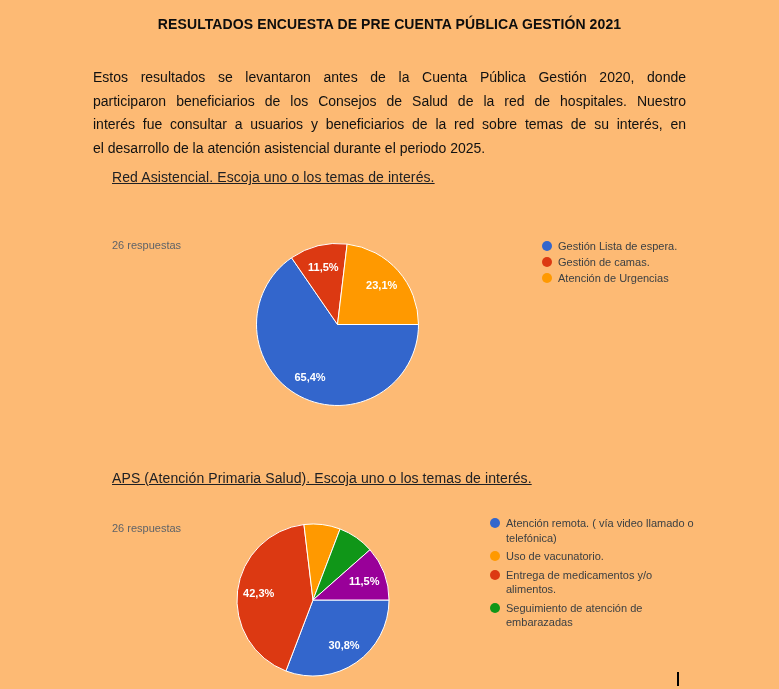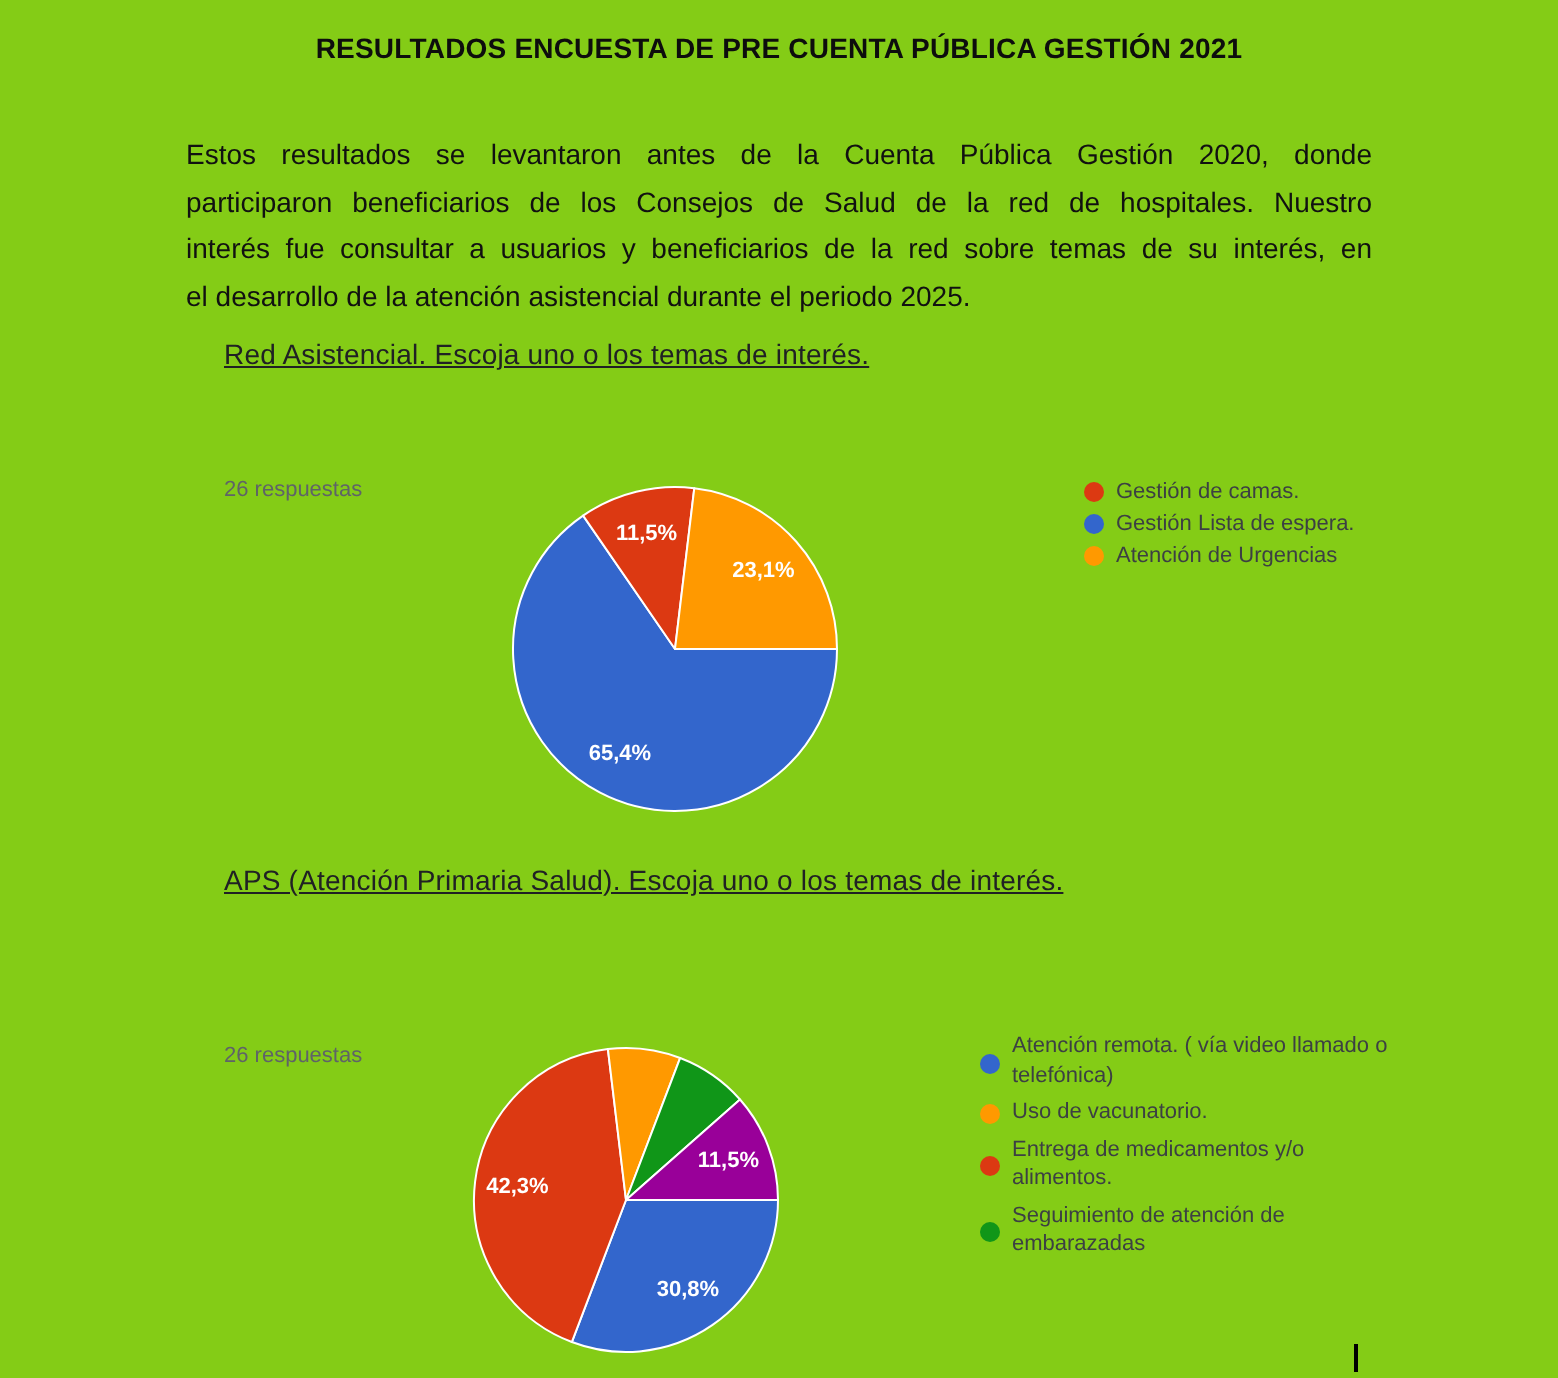--- a/index.html
+++ b/index.html
@@ -1,20 +1,20 @@
 <!DOCTYPE html>
 <html><head>
 <meta charset="utf-8">
 <style>
   html, body { margin: 0; padding: 0; background: #ffffff; }
   .page {
     position: relative;
     width: 779px;
     height: 689px;
-    background: #84cc16;
+    background: #fdba74;
     font-family: "Liberation Sans", sans-serif;
     overflow: hidden;
   }
   .doc-title {
     position: absolute;
     top: 16px; left: 0; width: 779px;
     text-align: center;
     font-size: 14px;
     font-weight: bold;
     color: #0d0d0d;
@@ -59,21 +59,21 @@
   }
   .legend-item { display: flex; }
   .legend-dot {
     width: 10px; height: 10px;
     border-radius: 50%;
     margin-right: 6px;
     flex: none;
   }
   #legend-0 .legend-item { align-items: center; height: 16px; }
   #legend-0 .legend-label { white-space: nowrap; line-height: 16px; }
-  #legend-1 .legend-item { align-items: center; margin-bottom: 4px; }
+  #legend-1 .legend-item { align-items: flex-start; margin-bottom: 4px; }
   #legend-1 .legend-dot { margin-top: 2px; }
   #legend-1 .legend-label { line-height: 14.5px; width: 200px; }
   .caret {
     position: absolute;
     left: 677px; top: 672px;
     width: 2px; height: 14px;
     background: #000000;
   }
 </style>
 </head>
@@ -95,34 +95,34 @@
   <svg class="pie-svg" style="left:255px; top:242px;" width="165" height="165" viewBox="0 0 165 165">
       <path d="M 82.5 82.5 L 163.50 82.50 A 81 81 0 1 1 36.55 15.79 Z" fill="#3366CC" stroke="#ffffff" stroke-width="1" stroke-linejoin="round"></path>
       <text x="55.0" y="134.8" text-anchor="middle" dominant-baseline="central" class="slice-label">65,4%</text>
       <path d="M 82.5 82.5 L 36.55 15.79 A 81 81 0 0 1 92.15 2.08 Z" fill="#DC3912" stroke="#ffffff" stroke-width="1" stroke-linejoin="round"></path>
       <text x="68.3" y="25.1" text-anchor="middle" dominant-baseline="central" class="slice-label">11,5%</text>
       <path d="M 82.5 82.5 L 92.15 2.08 A 81 81 0 0 1 163.50 82.50 Z" fill="#FF9900" stroke="#ffffff" stroke-width="1" stroke-linejoin="round"></path>
       <text x="126.7" y="43.3" text-anchor="middle" dominant-baseline="central" class="slice-label">23,1%</text>
     </svg>
   <div class="legend" id="legend-0" style="left:542px; top:238px;">
       <div class="legend-item">
+        <span class="legend-dot" style="background: rgb(51, 102, 204);"></span>
+        <span class="legend-label">Gestión Lista de espera.</span>
+      </div>
+      <div class="legend-item">
         <span class="legend-dot" style="background: rgb(220, 57, 18);"></span>
         <span class="legend-label">Gestión de camas.</span>
-      </div>
-      <div class="legend-item">
-        <span class="legend-dot" style="background: rgb(51, 102, 204);"></span>
-        <span class="legend-label">Gestión Lista de espera.</span>
       </div>
       <div class="legend-item">
         <span class="legend-dot" style="background: rgb(255, 153, 0);"></span>
         <span class="legend-label">Atención de Urgencias</span>
       </div>
     </div>
 
-  <div class="chart-title" style="top:432px;text-align:right;">APS (Atención Primaria Salud). Escoja uno o los temas de interés.</div>
+  <div class="chart-title" style="top:470px;text-align:right;">APS (Atención Primaria Salud). Escoja uno o los temas de interés.</div>
   <div class="chart-sub" style="top:477px;">26 respuestas</div>
   <svg class="pie-svg" style="left:236px; top:523px;" width="154" height="154" viewBox="0 0 154 154">
       <path d="M 77 77 L 153.00 77.00 A 76 76 0 0 1 49.91 148.01 Z" fill="#3366CC" stroke="#ffffff" stroke-width="1" stroke-linejoin="round"></path>
       <text x="108.0" y="122.1" text-anchor="middle" dominant-baseline="central" class="slice-label">30,8%</text>
       <path d="M 77 77 L 49.91 148.01 A 76 76 0 0 1 67.95 1.54 Z" fill="#DC3912" stroke="#ffffff" stroke-width="1" stroke-linejoin="round"></path>
       <text x="22.7" y="70.3" text-anchor="middle" dominant-baseline="central" class="slice-label">42,3%</text>
       <path d="M 77 77 L 67.95 1.54 A 76 76 0 0 1 104.09 5.99 Z" fill="#FF9900" stroke="#ffffff" stroke-width="1" stroke-linejoin="round"></path>
       <path d="M 77 77 L 104.09 5.99 A 76 76 0 0 1 134.01 26.74 Z" fill="#109618" stroke="#ffffff" stroke-width="1" stroke-linejoin="round"></path>
       <path d="M 77 77 L 134.01 26.74 A 76 76 0 0 1 153.00 77.00 Z" fill="#990099" stroke="#ffffff" stroke-width="1" stroke-linejoin="round"></path>
       <text x="128.2" y="57.7" text-anchor="middle" dominant-baseline="central" class="slice-label">11,5%</text>

